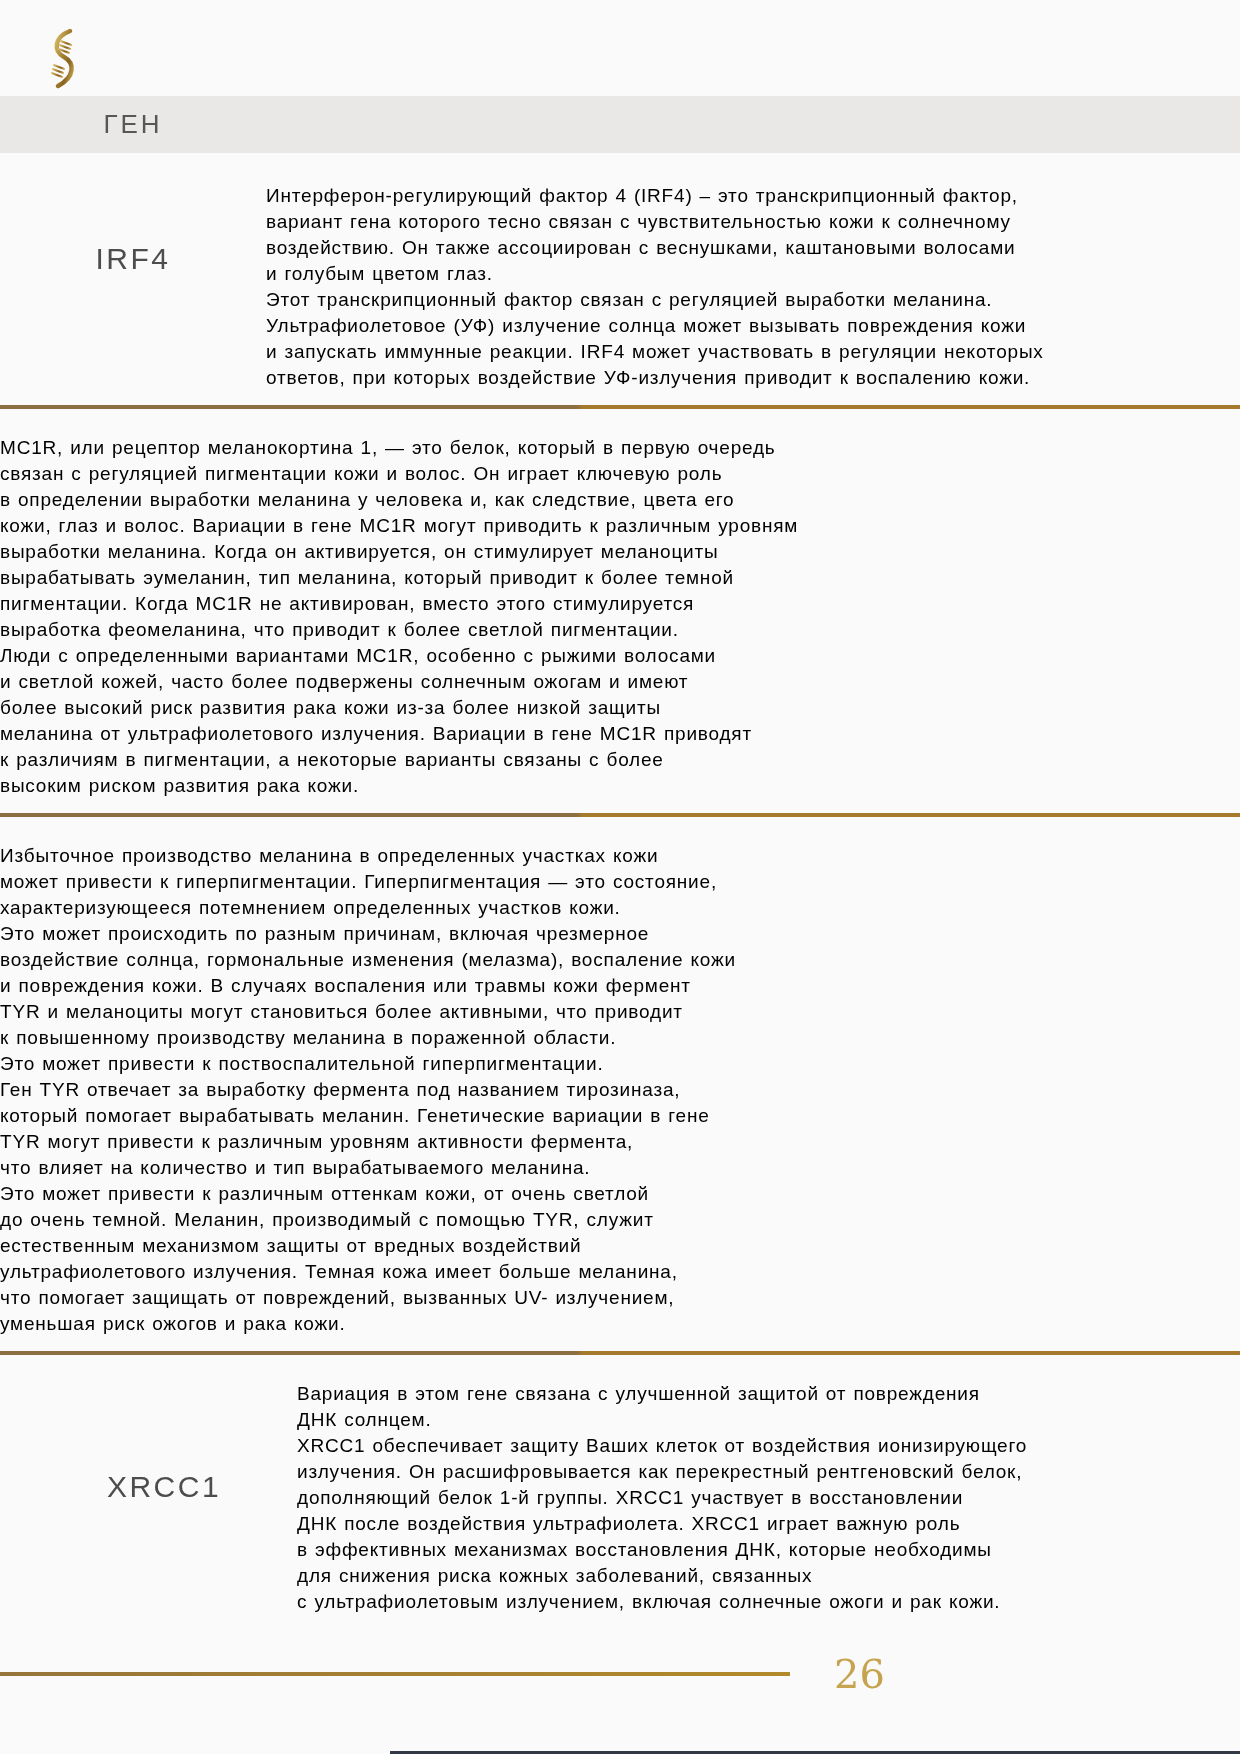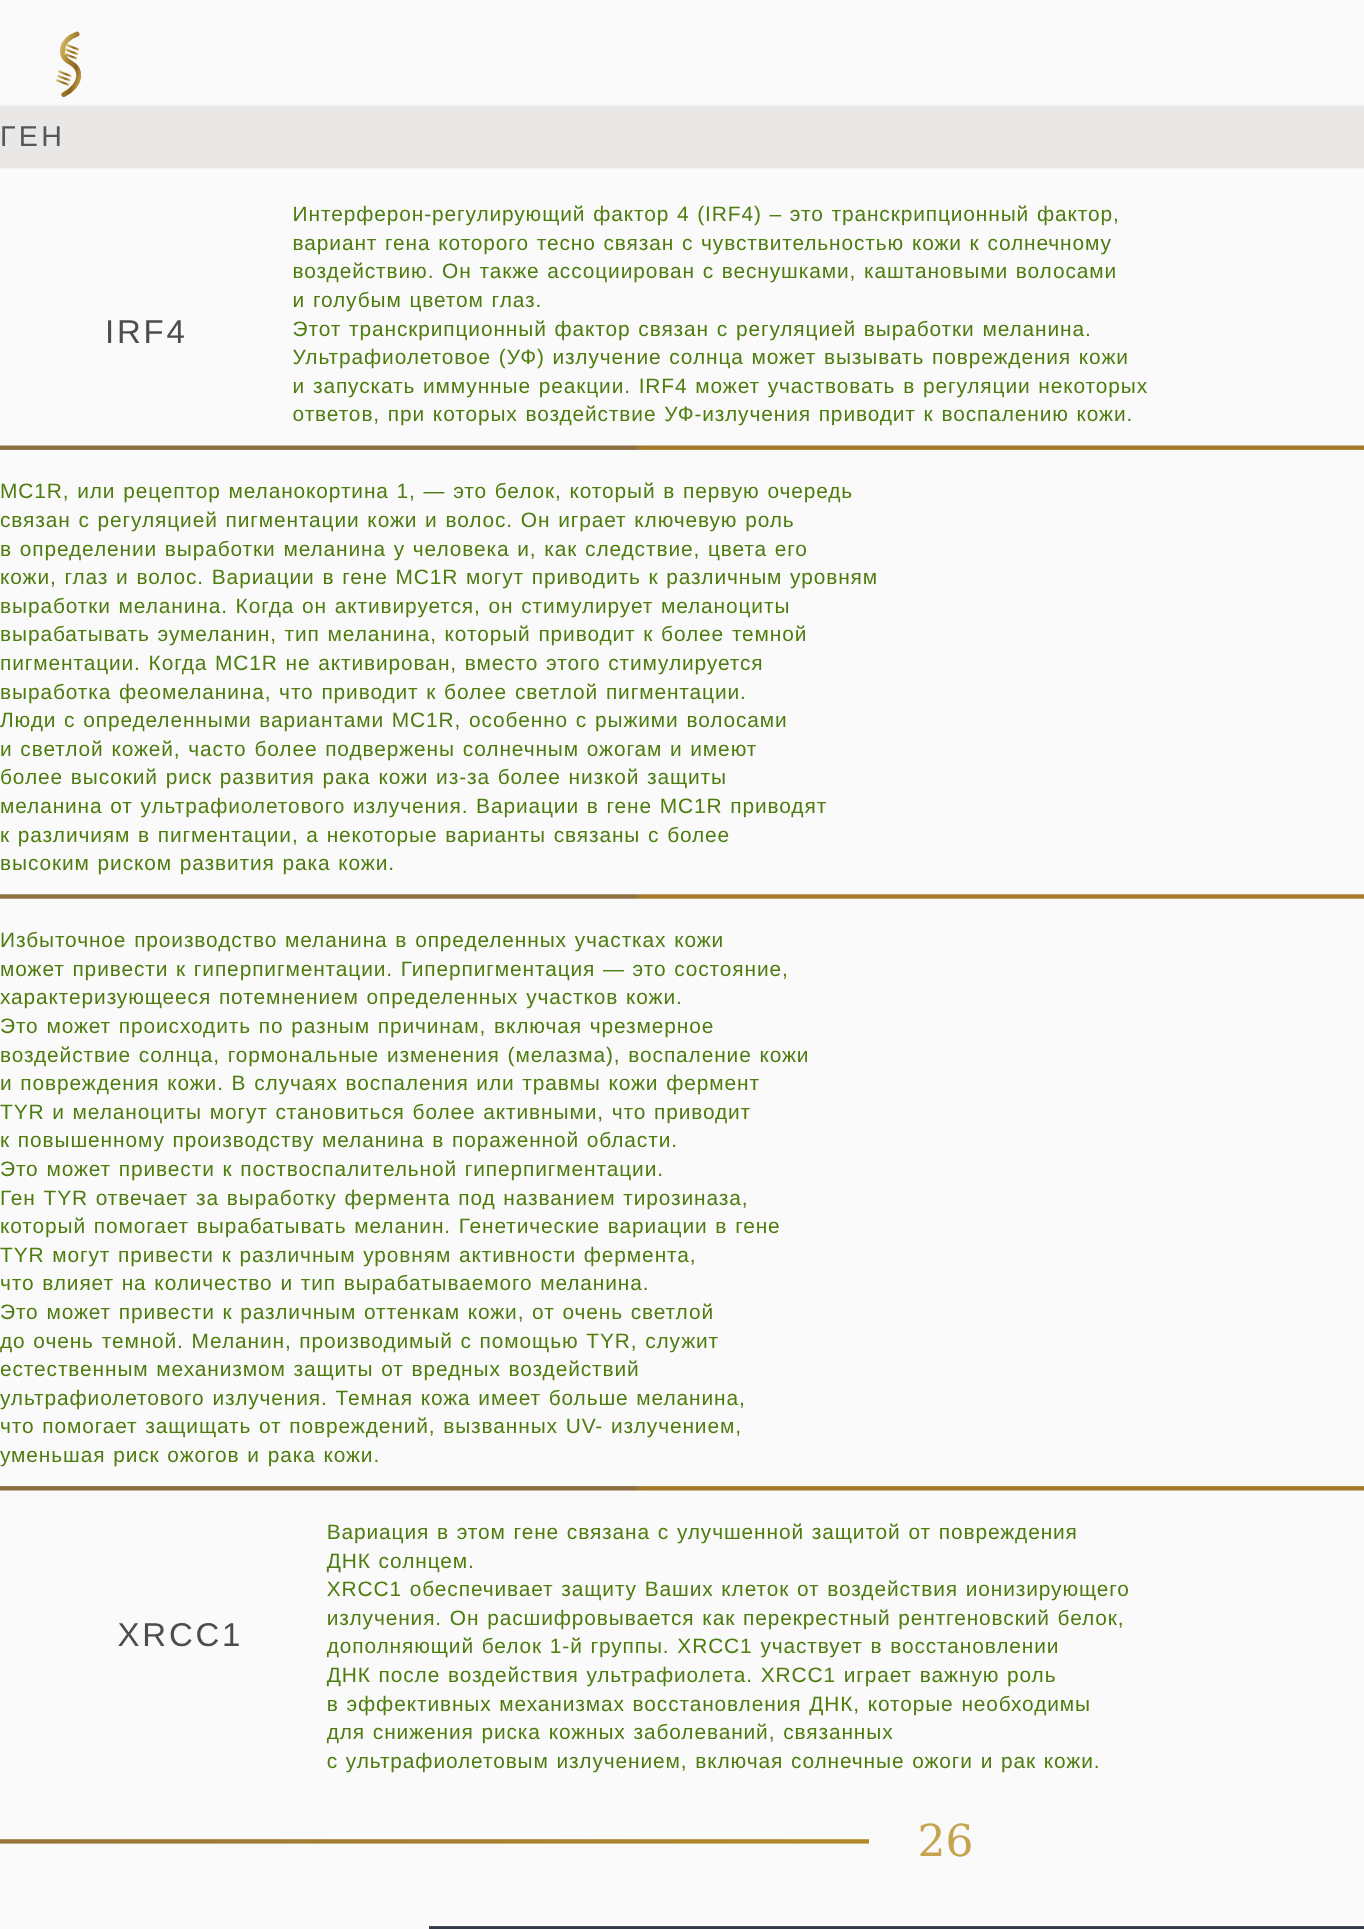--- a/index.html
+++ b/index.html
@@ -10,44 +10,44 @@
     position:relative;overflow:hidden;
   }
   .topbar{height:96px;position:relative;}
   .logo{position:absolute;left:46px;top:28px;width:32px;height:62px;}
 
   .table-header{
     display:flex;align-items:center;height:57px;
     background:#e9e8e7;color:#575757;
   }
   .th-gene{
-    width:266px;
+    width:266px;text-align:center;
     font-size:26px;font-weight:300;letter-spacing:3px;
   }
   .th-desc{font-size:26px;font-weight:300;letter-spacing:2.5px;}
 
   .gene-row{display:flex;position:relative;}
   .row-divider{
     position:absolute;top:0;left:0;right:0;height:4px;
     background:linear-gradient(90deg,#8d6e42 0%,#8d6e42 46.5%,#a57b2b 47%,#a57b2b 100%);
   }
   .gene-row:first-child .row-divider{display:none;}
 
   .gene-cell{width:266px;display:flex;justify-content:center;align-items:flex-start;}
   .gene-name{
     font-size:30px;font-weight:300;letter-spacing:2.5px;color:#4d4d4d;
   }
-  .gene-row:nth-child(1) .gene-cell{padding-top:89px;margin-top:44px;}
+  .gene-row:nth-child(1) .gene-cell{padding-top:89px;}
   .gene-row:nth-child(2) .gene-cell{padding-top:134px;}
   .gene-row:nth-child(3) .gene-cell{padding-top:148px;}
   .gene-row:nth-child(4) .gene-cell{padding-top:119px;padding-left:31px;}
 
   .desc-cell{
     flex:1;padding:30px 40px 14px 0;
-    color:#4d7c0f;font-size:19px;font-weight:300;
+    color:#000000;font-size:19px;font-weight:300;
     line-height:26px;letter-spacing:0.8px;word-spacing:1px;
   }
   .para{white-space:pre-line;margin:0;}
   .para + .para{}
 
   .footer{display:flex;align-items:center;margin-top:22px;}
   .footer-rule{
     width:790px;height:4px;
     background:linear-gradient(90deg,#97753a,#b28a29);
   }

